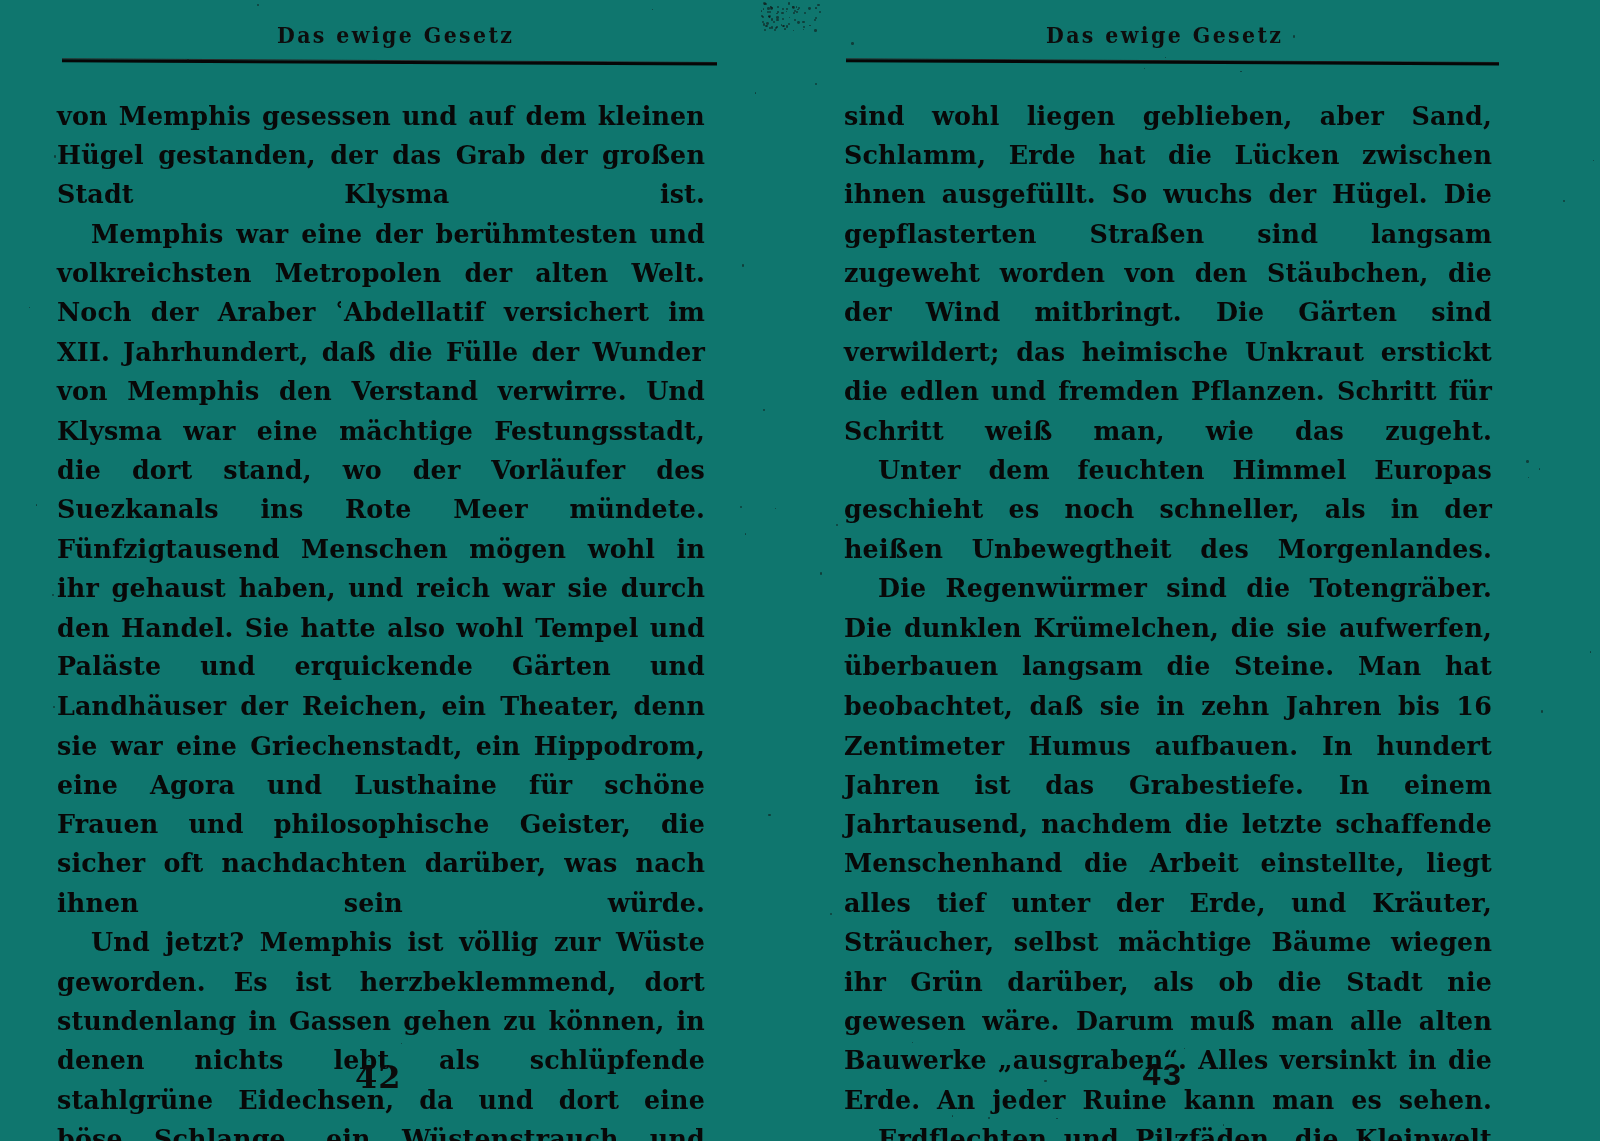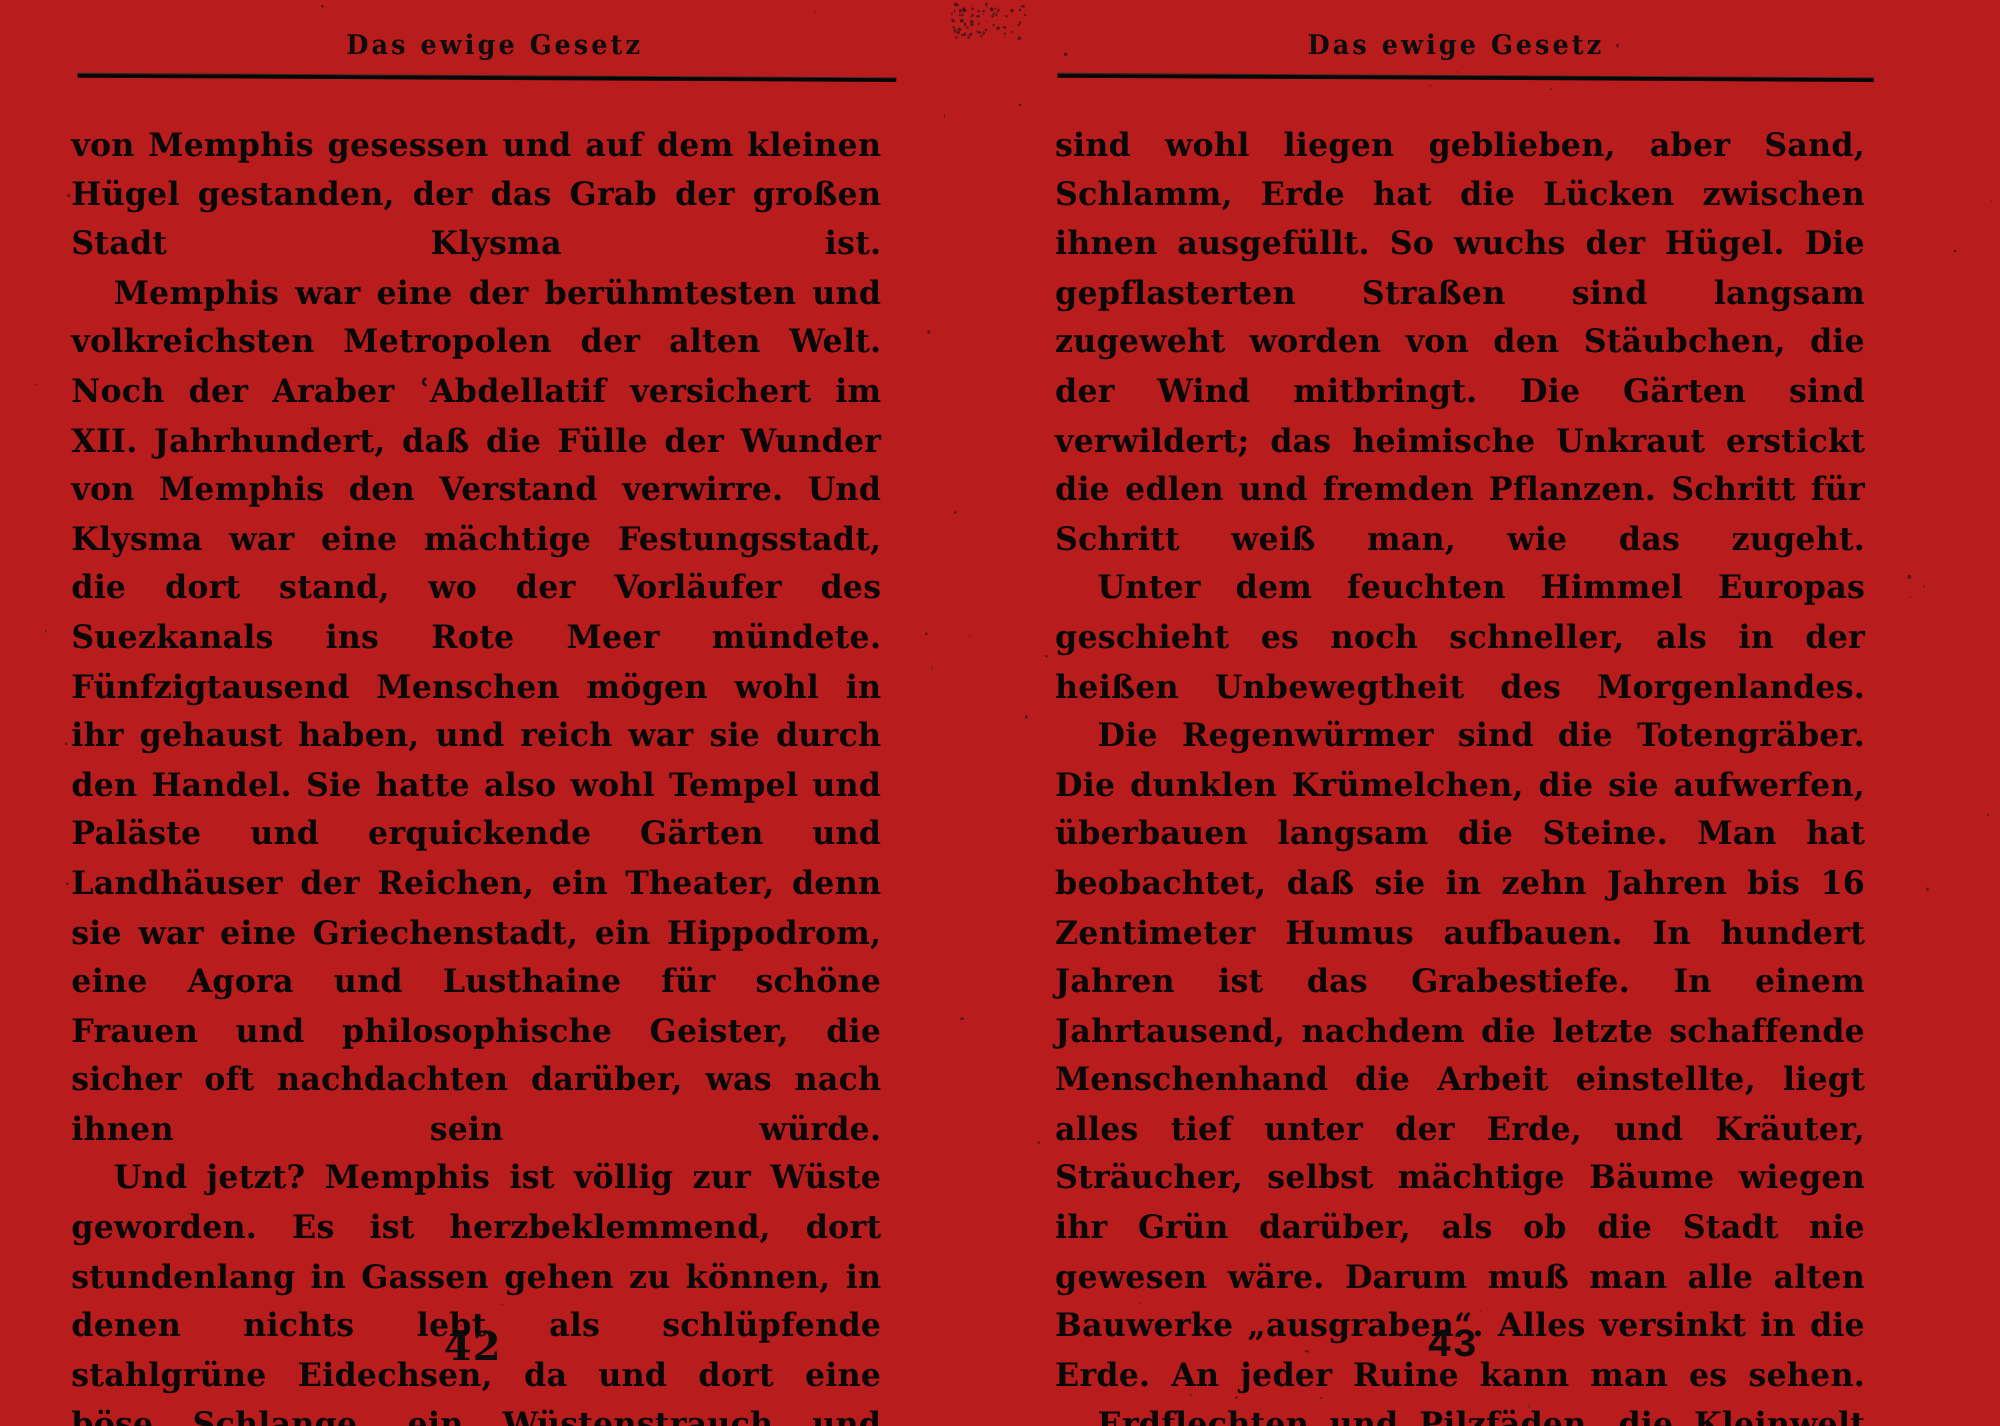--- a/index.html
+++ b/index.html
@@ -4,21 +4,21 @@
 <style>
   html, body {
     margin: 0;
     padding: 0;
     background: #ffffff;
   }
   .page-spread {
     position: relative;
     width: 1600px;
     height: 1141px;
-    background: #b91c1c;
+    background: #0f766e;
     overflow: hidden;
     font-family: "DejaVu Serif", serif;
   }
 
   
   .speckle {
     position: absolute;
     background: #111;
     border-radius: 50%;
     opacity: .55;

